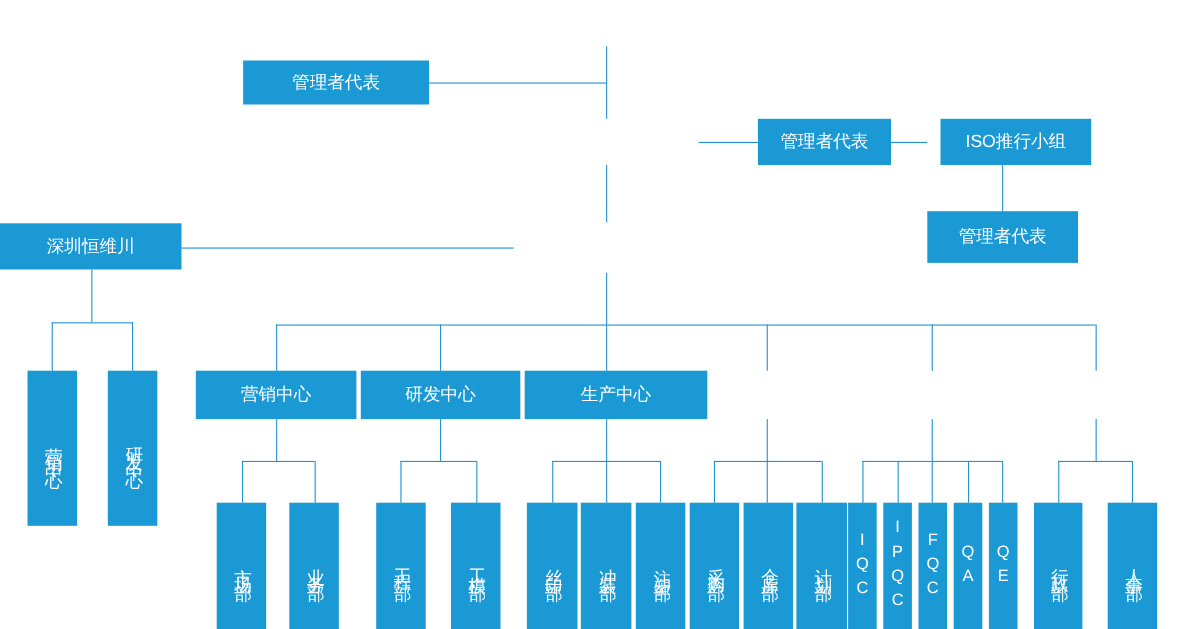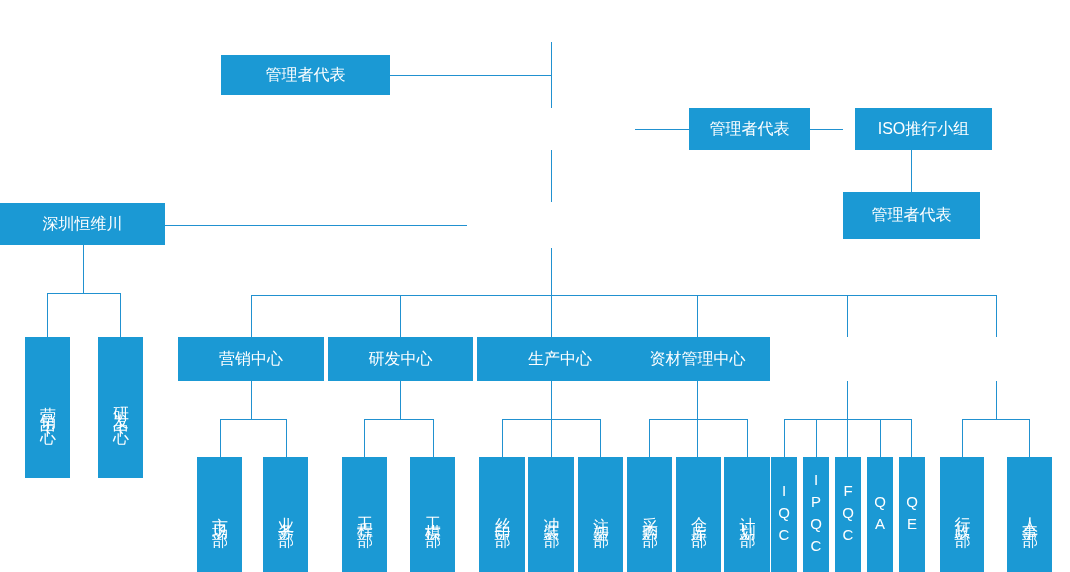--- a/index.html
+++ b/index.html
@@ -109,21 +109,20 @@
   <div class="node" style="left:843px;top:192px;width:137px;height:47px">管理者代表</div>
 
   <div class="node" style="left:0;top:203px;width:165px;height:42px">深圳恒维川</div>
 
   <div class="node vnode" style="left:25px;top:337px;width:45px;height:141px">营销中心</div>
   <div class="node vnode" style="left:98px;top:337px;width:45px;height:141px">研发中心</div>
 
   <div class="node" style="left:178px;top:337px;width:146px;height:44px">营销中心</div>
   <div class="node" style="left:328px;top:337px;width:145px;height:44px">研发中心</div>
   <div class="node" style="left:477px;top:337px;width:166px;height:44px">生产中心</div>
-  <div class="node" style="left:625px;top:337px;width:145px;height:44px">资材管理中心</div>
 
   <div class="node vnode" style="left:197px;top:457px;width:45px;height:115px">市场部</div>
   <div class="node vnode" style="left:263px;top:457px;width:45px;height:115px">业务部</div>
   <div class="node vnode" style="left:342px;top:457px;width:45px;height:115px">工程部</div>
   <div class="node vnode" style="left:410px;top:457px;width:45px;height:115px">工模部</div>
   <div class="node vnode" style="left:479px;top:457px;width:46px;height:115px">丝印部</div>
   <div class="node vnode" style="left:528px;top:457px;width:46px;height:115px">冲装部</div>
   <div class="node vnode" style="left:578px;top:457px;width:45px;height:115px">注塑部</div>
   <div class="node vnode" style="left:627px;top:457px;width:45px;height:115px">采购部</div>
   <div class="node vnode" style="left:676px;top:457px;width:45px;height:115px">仓库部</div>

